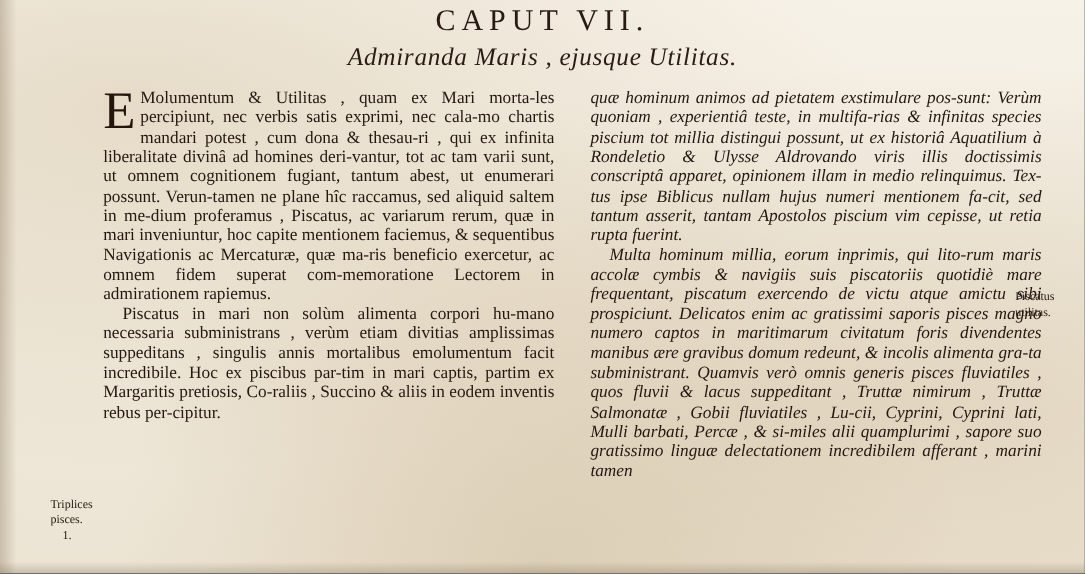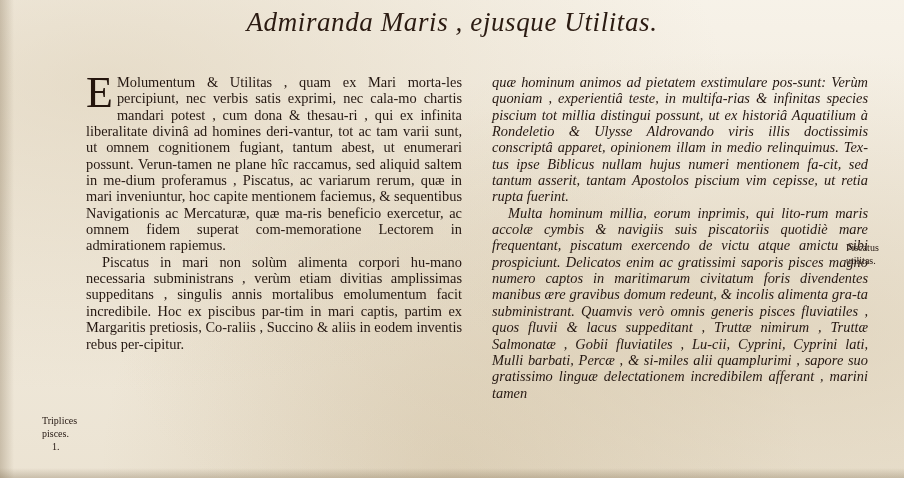--- a/index.html
+++ b/index.html
@@ -54,21 +54,21 @@
   .caput {
     font-size: 25px;
     letter-spacing: 5px;
     font-variant: small-caps;
     color: #2a1a12;
   }
   .subtitle {
     margin-top: 3px;
     font-family: "Liberation Serif", serif;
     font-style: italic;
-    font-size: 27px;
+    font-size: 21px;
     letter-spacing: 0.6px;
     color: #2b1b12;
   }
 
   
   .body {
     position: absolute;
     top: 74px;
     left: 86px;
     width: 790px;
@@ -129,20 +129,21 @@
 </style>
 </head>
 <body>
 
 <div id="page">
 
   <div class="edge-left"></div>
   <div class="edge-bottom"></div>
 
   <div class="head">
+    <div class="caput">CAPUT VII.</div>
     <div class="subtitle">Admiranda Maris , ejusque Utilitas.</div>
   </div>
 
   <div class="body">
 
     <div class="col left">
       <p class="noind"><span class="dropcap">E</span><span>Molumentum &amp; Utilitas , quam ex Mari morta-les percipiunt, nec verbis satis exprimi, nec cala-mo chartis mandari potest , cum dona &amp; thesau-ri , qui ex infinita liberalitate divinâ ad homines deri-vantur, tot ac tam varii sunt, ut omnem cognitionem fugiant, tantum abest, ut enumerari possunt. Verun-tamen ne plane hîc raccamus, sed aliquid saltem in me-dium proferamus , Piscatus, ac variarum rerum, quæ in mari inveniuntur, hoc capite mentionem faciemus, &amp; sequentibus Navigationis ac Mercaturæ, quæ ma-ris beneficio exercetur, ac omnem fidem superat com-memoratione Lectorem in admirationem rapiemus.</span></p>
       <p>Piscatus in mari non solùm alimenta corpori hu-mano necessaria subministrans , verùm etiam divitias amplissimas suppeditans , singulis annis mortalibus emolumentum facit incredibile. Hoc ex piscibus par-tim in mari captis, partim ex Margaritis pretiosis, Co-raliis , Succino &amp; aliis in eodem inventis rebus per-cipitur.</p>
     </div>
 

